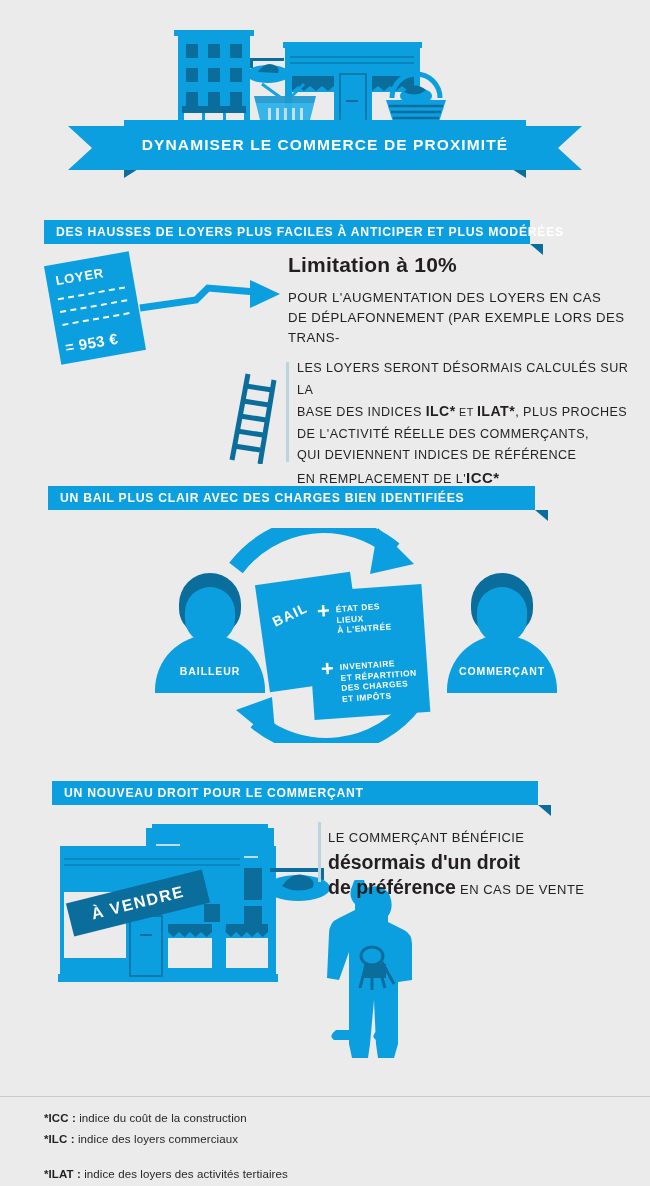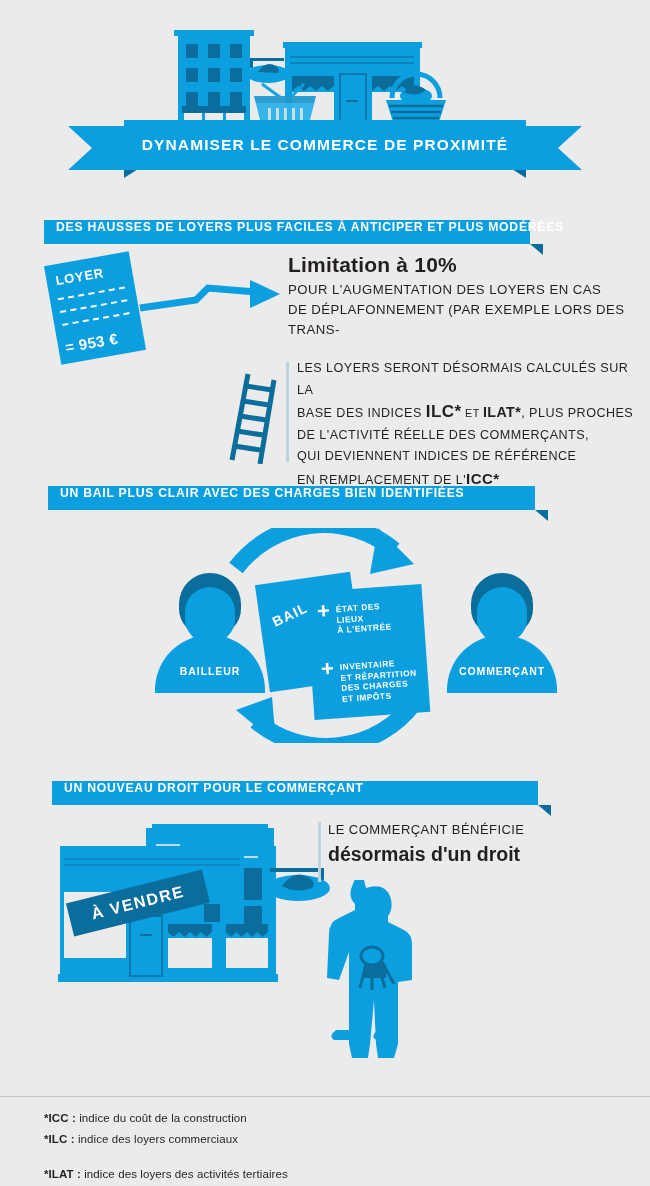--- a/index.html
+++ b/index.html
@@ -23,29 +23,29 @@
         clip-path:polygon(0 0,74px 0,50px 22px,74px 44px,0 44px);}
   .ribbon .foldL{position:absolute;left:56px;top:44px;width:22px;height:14px;background:#0b6d9c;
         clip-path:polygon(0 0,22px 0,0 14px);}
   .ribbon .foldR{position:absolute;right:56px;top:44px;width:22px;height:14px;background:#0b6d9c;
         clip-path:polygon(0 0,22px 0,22px 14px);}
   .ribbon .txt{position:absolute;left:56px;top:0;width:402px;height:50px;
         display:flex;align-items:center;justify-content:center;
         color:#fff;font-size:15.5px;font-weight:bold;letter-spacing:1.1px;white-space:nowrap;}
 
   
-  .shbar{height:24px;background:#0c9fe0;display:flex;align-items:flex-start;}
+  .shbar{height:24px;background:#0c9fe0;display:flex;align-items:center;}
   .shbar span{color:#fff;font-size:12.2px;font-weight:bold;letter-spacing:.75px;
         padding-left:12px;white-space:nowrap;}
   .shfold{position:absolute;width:13px;height:11px;background:#0b6d9c;
         clip-path:polygon(0 0,13px 0,13px 11px);}
 
   
   .big{font-size:21px;font-weight:bold;letter-spacing:.2px;}
-  .body-t{font-size:13.2px;letter-spacing:.45px;line-height:20px;}
+  .body-t{font-size:13.2px;letter-spacing:.45px;line-height:20px;margin-top:8px;}
   .body-t2{font-size:12.6px;letter-spacing:.45px;line-height:21.5px;}
   .vrule{position:absolute;width:3px;background:#bcd4de;}
 
   
   .ticket{left:52px;top:258px;width:86px;height:100px;background:#0c9fe0;
         transform:rotate(-10deg);}
   .ticket .hd{position:absolute;left:9px;top:9px;color:#fff;font-size:13px;
         font-weight:bold;letter-spacing:.8px;}
   .ticket .dash{position:absolute;left:8px;height:0;border-top:2px dashed #fff;width:68px;}
   .ticket .amt{position:absolute;left:7px;bottom:8px;color:#fff;font-size:15px;font-weight:bold;letter-spacing:.4px;}
@@ -185,21 +185,21 @@
       <line x1="19" y1="63" x2="45" y2="67"></line>
       <line x1="16" y1="78" x2="42" y2="82"></line>
     </g>
   </svg>
 
   <div class="vrule" style="left:286px;top:362px;height:100px;"></div>
 
   <div class="abs body-t2" style="left:297px;top:358px;width:340px;">
     <div>LES LOYERS SERONT DÉSORMAIS CALCULÉS SUR LA</div>
     <div>
-      <span>BASE DES INDICES </span><span style="font-weight:bold;font-size:17px;">ILC*</span><span style="font-size:10.8px;"> ET </span><span style="font-weight:bold;font-size:14.2px;">ILAT*</span><span>, PLUS PROCHES</span>
+      <span>BASE DES INDICES </span><span style="font-weight:bold;font-size:14px;">ILC*</span><span style="font-size:10.8px;"> ET </span><span style="font-weight:bold;font-size:14.2px;">ILAT*</span><span>, PLUS PROCHES</span>
     </div>
     <div>DE L'ACTIVITÉ RÉELLE DES COMMERÇANTS,</div>
     <div>QUI DEVIENNENT INDICES DE RÉFÉRENCE</div>
     <div>
       <span>EN REMPLACEMENT DE L'</span><span style="font-weight:bold;font-size:15px;">ICC*</span>
     </div>
   </div>
 
   <div class="abs shbar" style="left:48px;top:486px;width:487px;">
     <span>UN BAIL PLUS CLAIR AVEC DES CHARGES BIEN IDENTIFIÉES</span>
@@ -305,20 +305,23 @@
       <ellipse cx="50" cy="76" rx="11" ry="9" fill="none" stroke="#0b6d9c" stroke-width="3"></ellipse>
       <path d="M44 84 l-6 24 M50 84 l0 26 M56 84 l7 24 M60 82 l12 22" stroke="#0b6d9c" stroke-width="3" fill="none"></path>
       <rect x="42" y="84" width="22" height="14" fill="#0b6d9c"></rect>
     </g>
   </svg>
 
   <div class="vrule" style="left:318px;top:822px;height:60px;background:#bcd4de;"></div>
   <div class="abs" style="left:328px;top:820px;width:300px;">
     <div class="body-t" style="font-size:13px;">LE COMMERÇANT BÉNÉFICIE</div>
     <div style="font-size:19.5px;font-weight:bold;line-height:25px;margin-top:2px;">désormais d'un droit</div>
+    <div style="line-height:25px;">
+      <span style="font-size:19.5px;font-weight:bold;">de préférence</span><span style="font-size:13px;letter-spacing:.5px;"> EN CAS DE VENTE</span>
+    </div>
   </div>
 
   <div class="abs divider"></div>
   <div class="abs" style="left:44px;top:1112px;">
     <div class="fn" style="margin-bottom:9px;">
       <b>*ICC :</b><span> indice du coût de la construction</span>
     </div>
     <div class="fn" style="margin-bottom:23px;">
       <b>*ILC :</b><span> indice des loyers commerciaux</span>
     </div>

